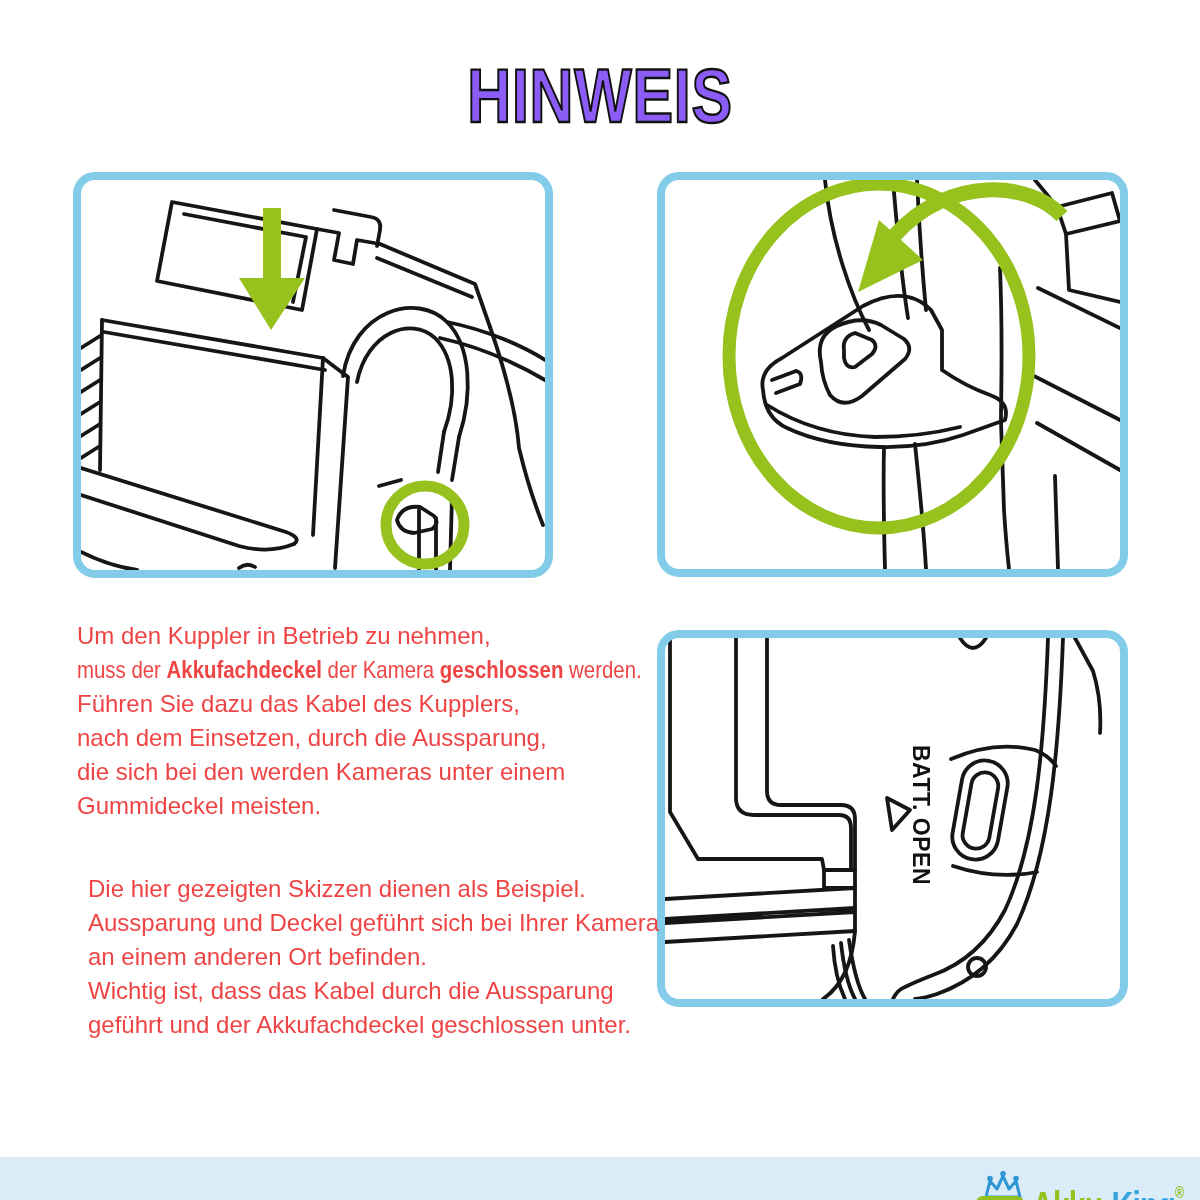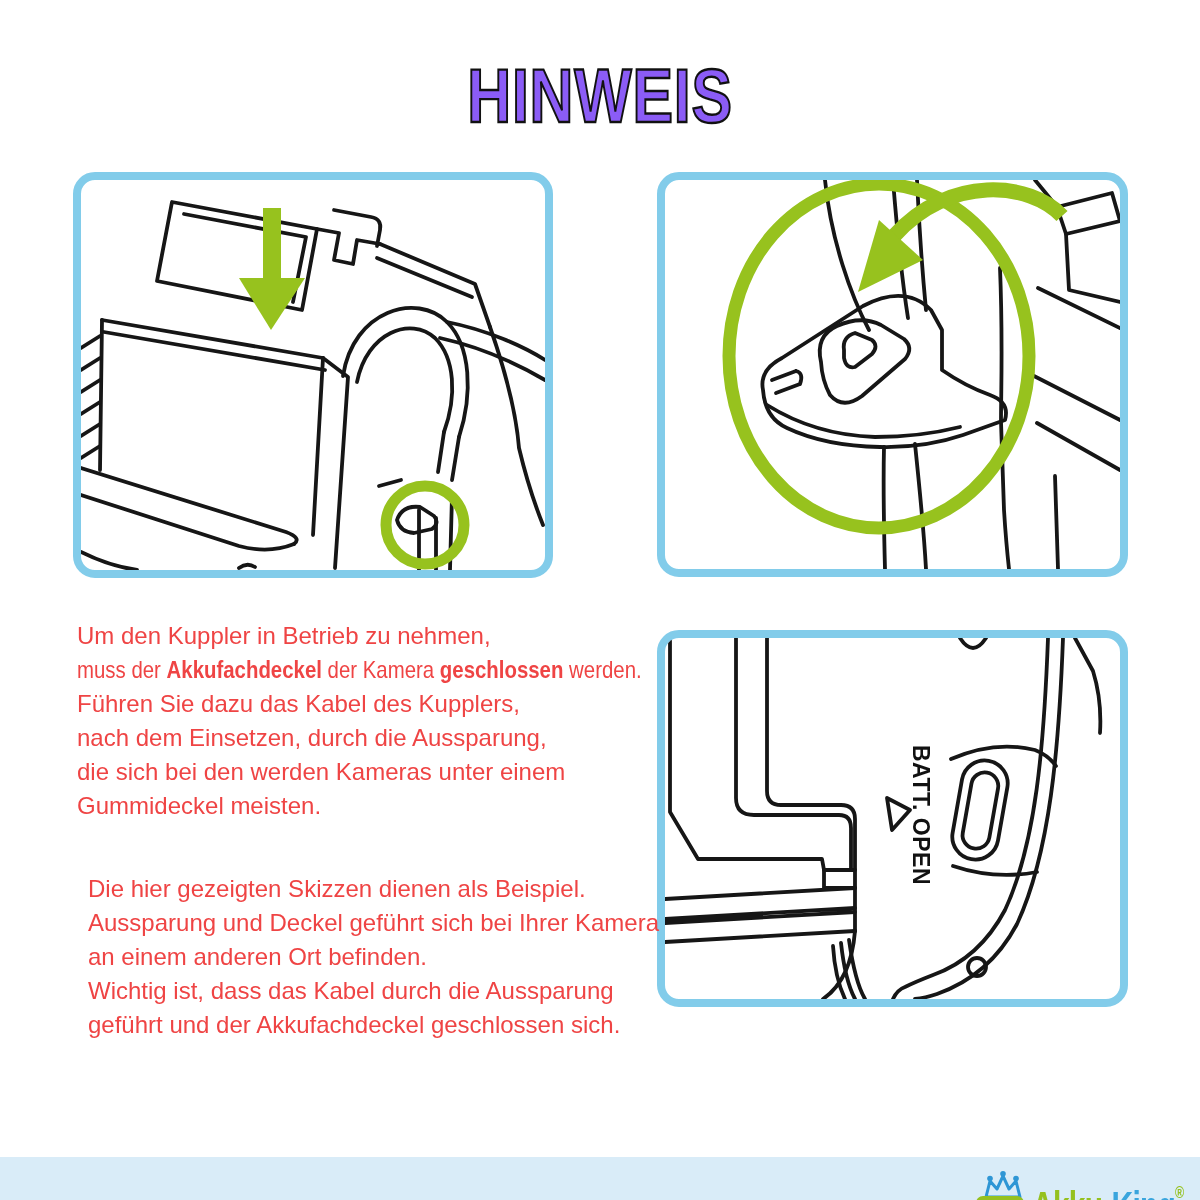--- a/index.html
+++ b/index.html
@@ -175,21 +175,21 @@
     <div class="line">nach dem Einsetzen, durch die Aussparung,</div>
     <div class="line">die sich bei den werden Kameras unter einem</div>
     <div class="line">Gummideckel meisten.</div>
   </div>
 
   <div class="para para2">
     <div class="line">Die hier gezeigten Skizzen dienen als Beispiel.</div>
     <div class="line">Aussparung und Deckel geführt sich bei Ihrer Kamera</div>
     <div class="line">an einem anderen Ort befinden.</div>
     <div class="line">Wichtig ist, dass das Kabel durch die Aussparung</div>
-    <div class="line">geführt und der Akkufachdeckel geschlossen sich.</div>
+    <div class="line">geführt und der Akkufachdeckel geschlossen unter.</div>
   </div>
 
   <footer class="footer">
     <div class="logo">
       <svg class="crown" viewBox="0 0 50 28">
         <path d="M8,26 L12,10 L19,18 L25,5 L31,18 L38,10 L42,26 Z" fill="none" stroke="#2e96d5" stroke-width="3" stroke-linejoin="round"></path>
         <circle cx="12" cy="7.5" r="2.8" fill="#2e96d5"></circle>
         <circle cx="25" cy="2.8" r="2.8" fill="#2e96d5"></circle>
         <circle cx="38" cy="7.5" r="2.8" fill="#2e96d5"></circle>
       </svg>

